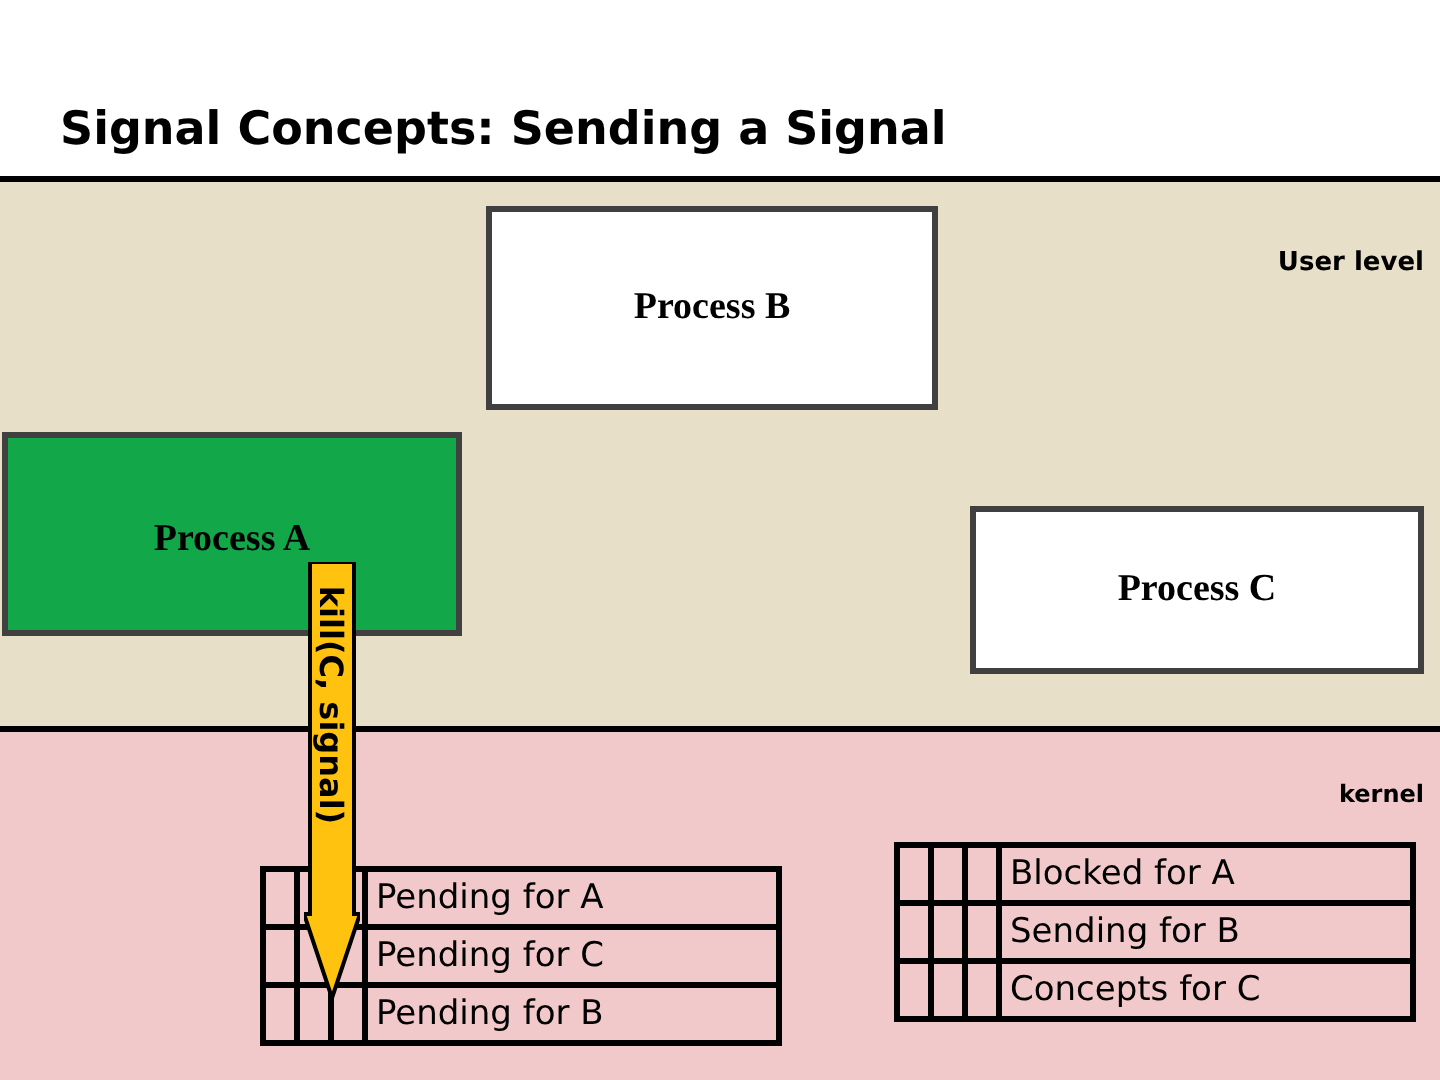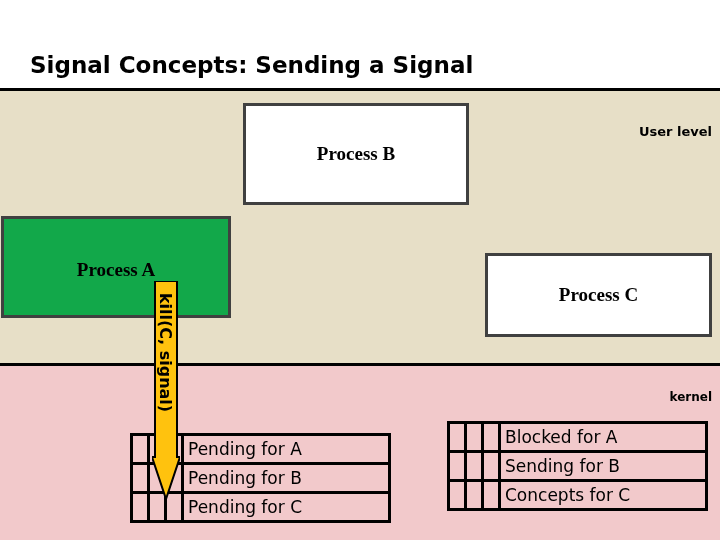--- a/index.html
+++ b/index.html
@@ -219,27 +219,27 @@
       <tr>
         <td class="bit"></td>
         <td class="bit"></td>
         <td class="bit"></td>
         <td class="lbl">Pending for A</td>
       </tr>
       <tr>
         <td class="bit"></td>
         <td class="bit"></td>
         <td class="bit"></td>
+        <td class="lbl">Pending for C</td>
+      </tr>
+      <tr>
+        <td class="bit"></td>
+        <td class="bit"></td>
+        <td class="bit"></td>
         <td class="lbl">Pending for B</td>
-      </tr>
-      <tr>
-        <td class="bit"></td>
-        <td class="bit"></td>
-        <td class="bit"></td>
-        <td class="lbl">Pending for C</td>
       </tr>
     </tbody>
   </table>
 
   <table id="blocked-table" class="ktable">
     <tbody>
       <tr>
         <td class="bit"></td>
         <td class="bit"></td>
         <td class="bit"></td>

